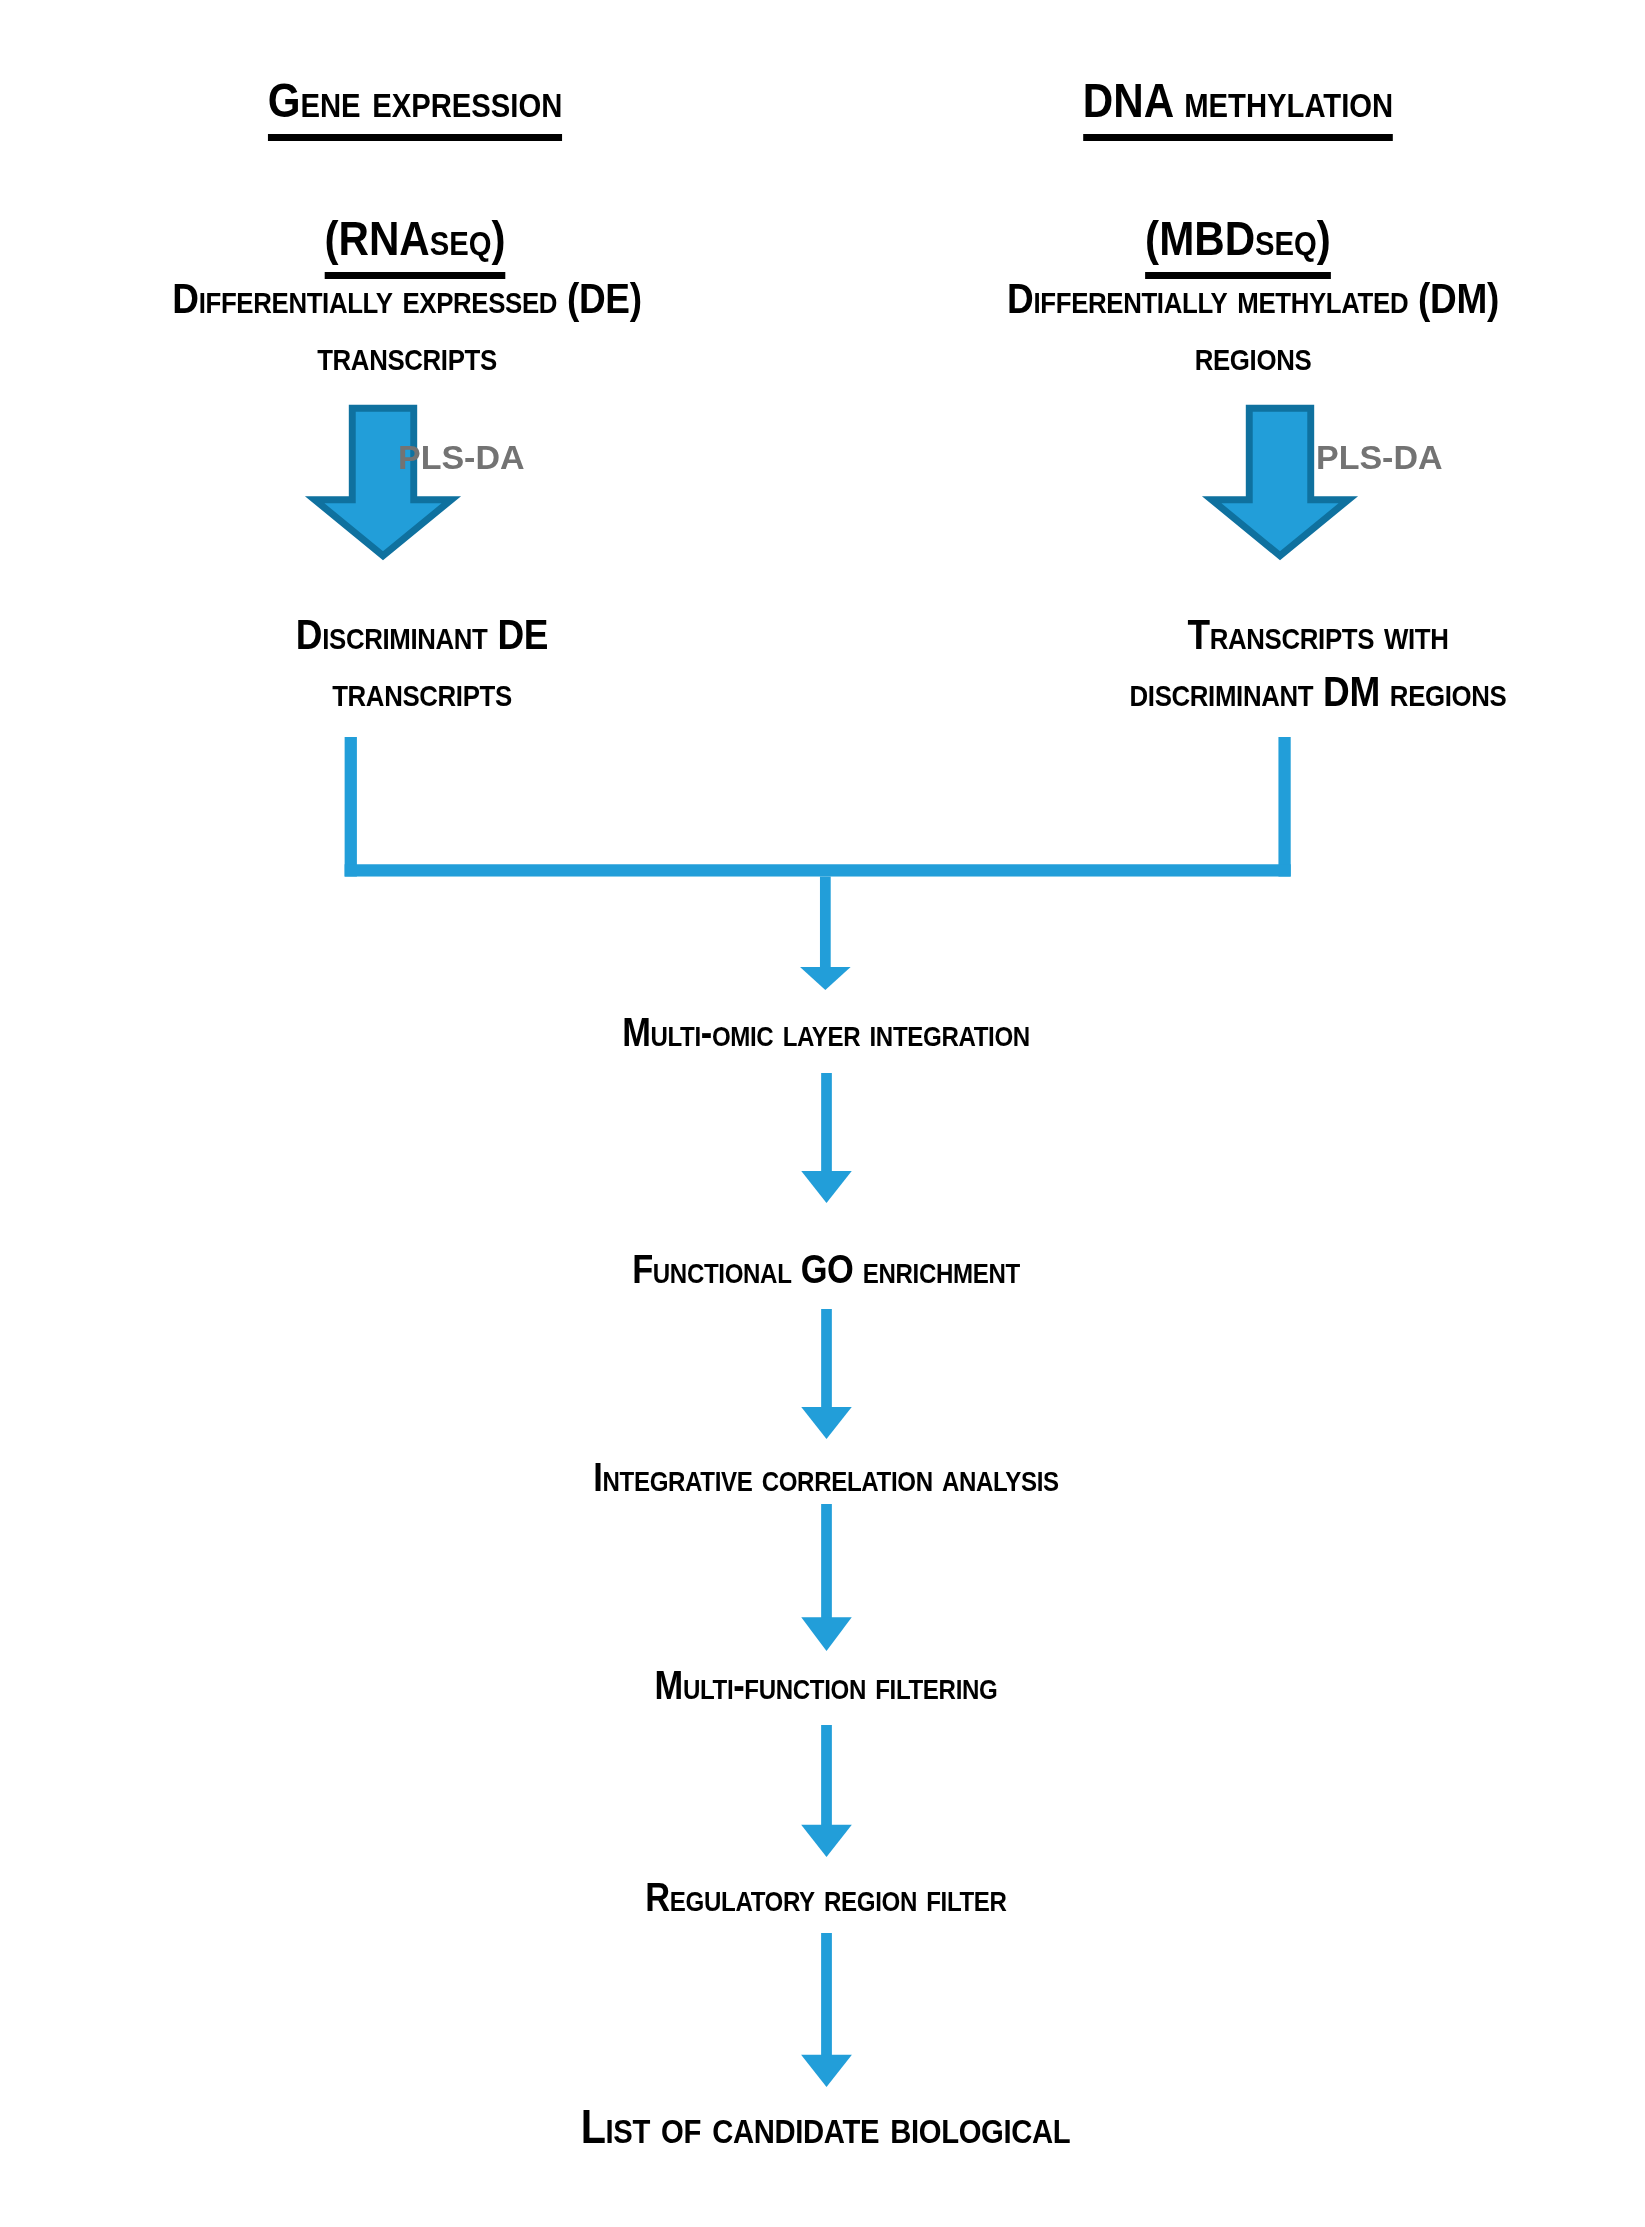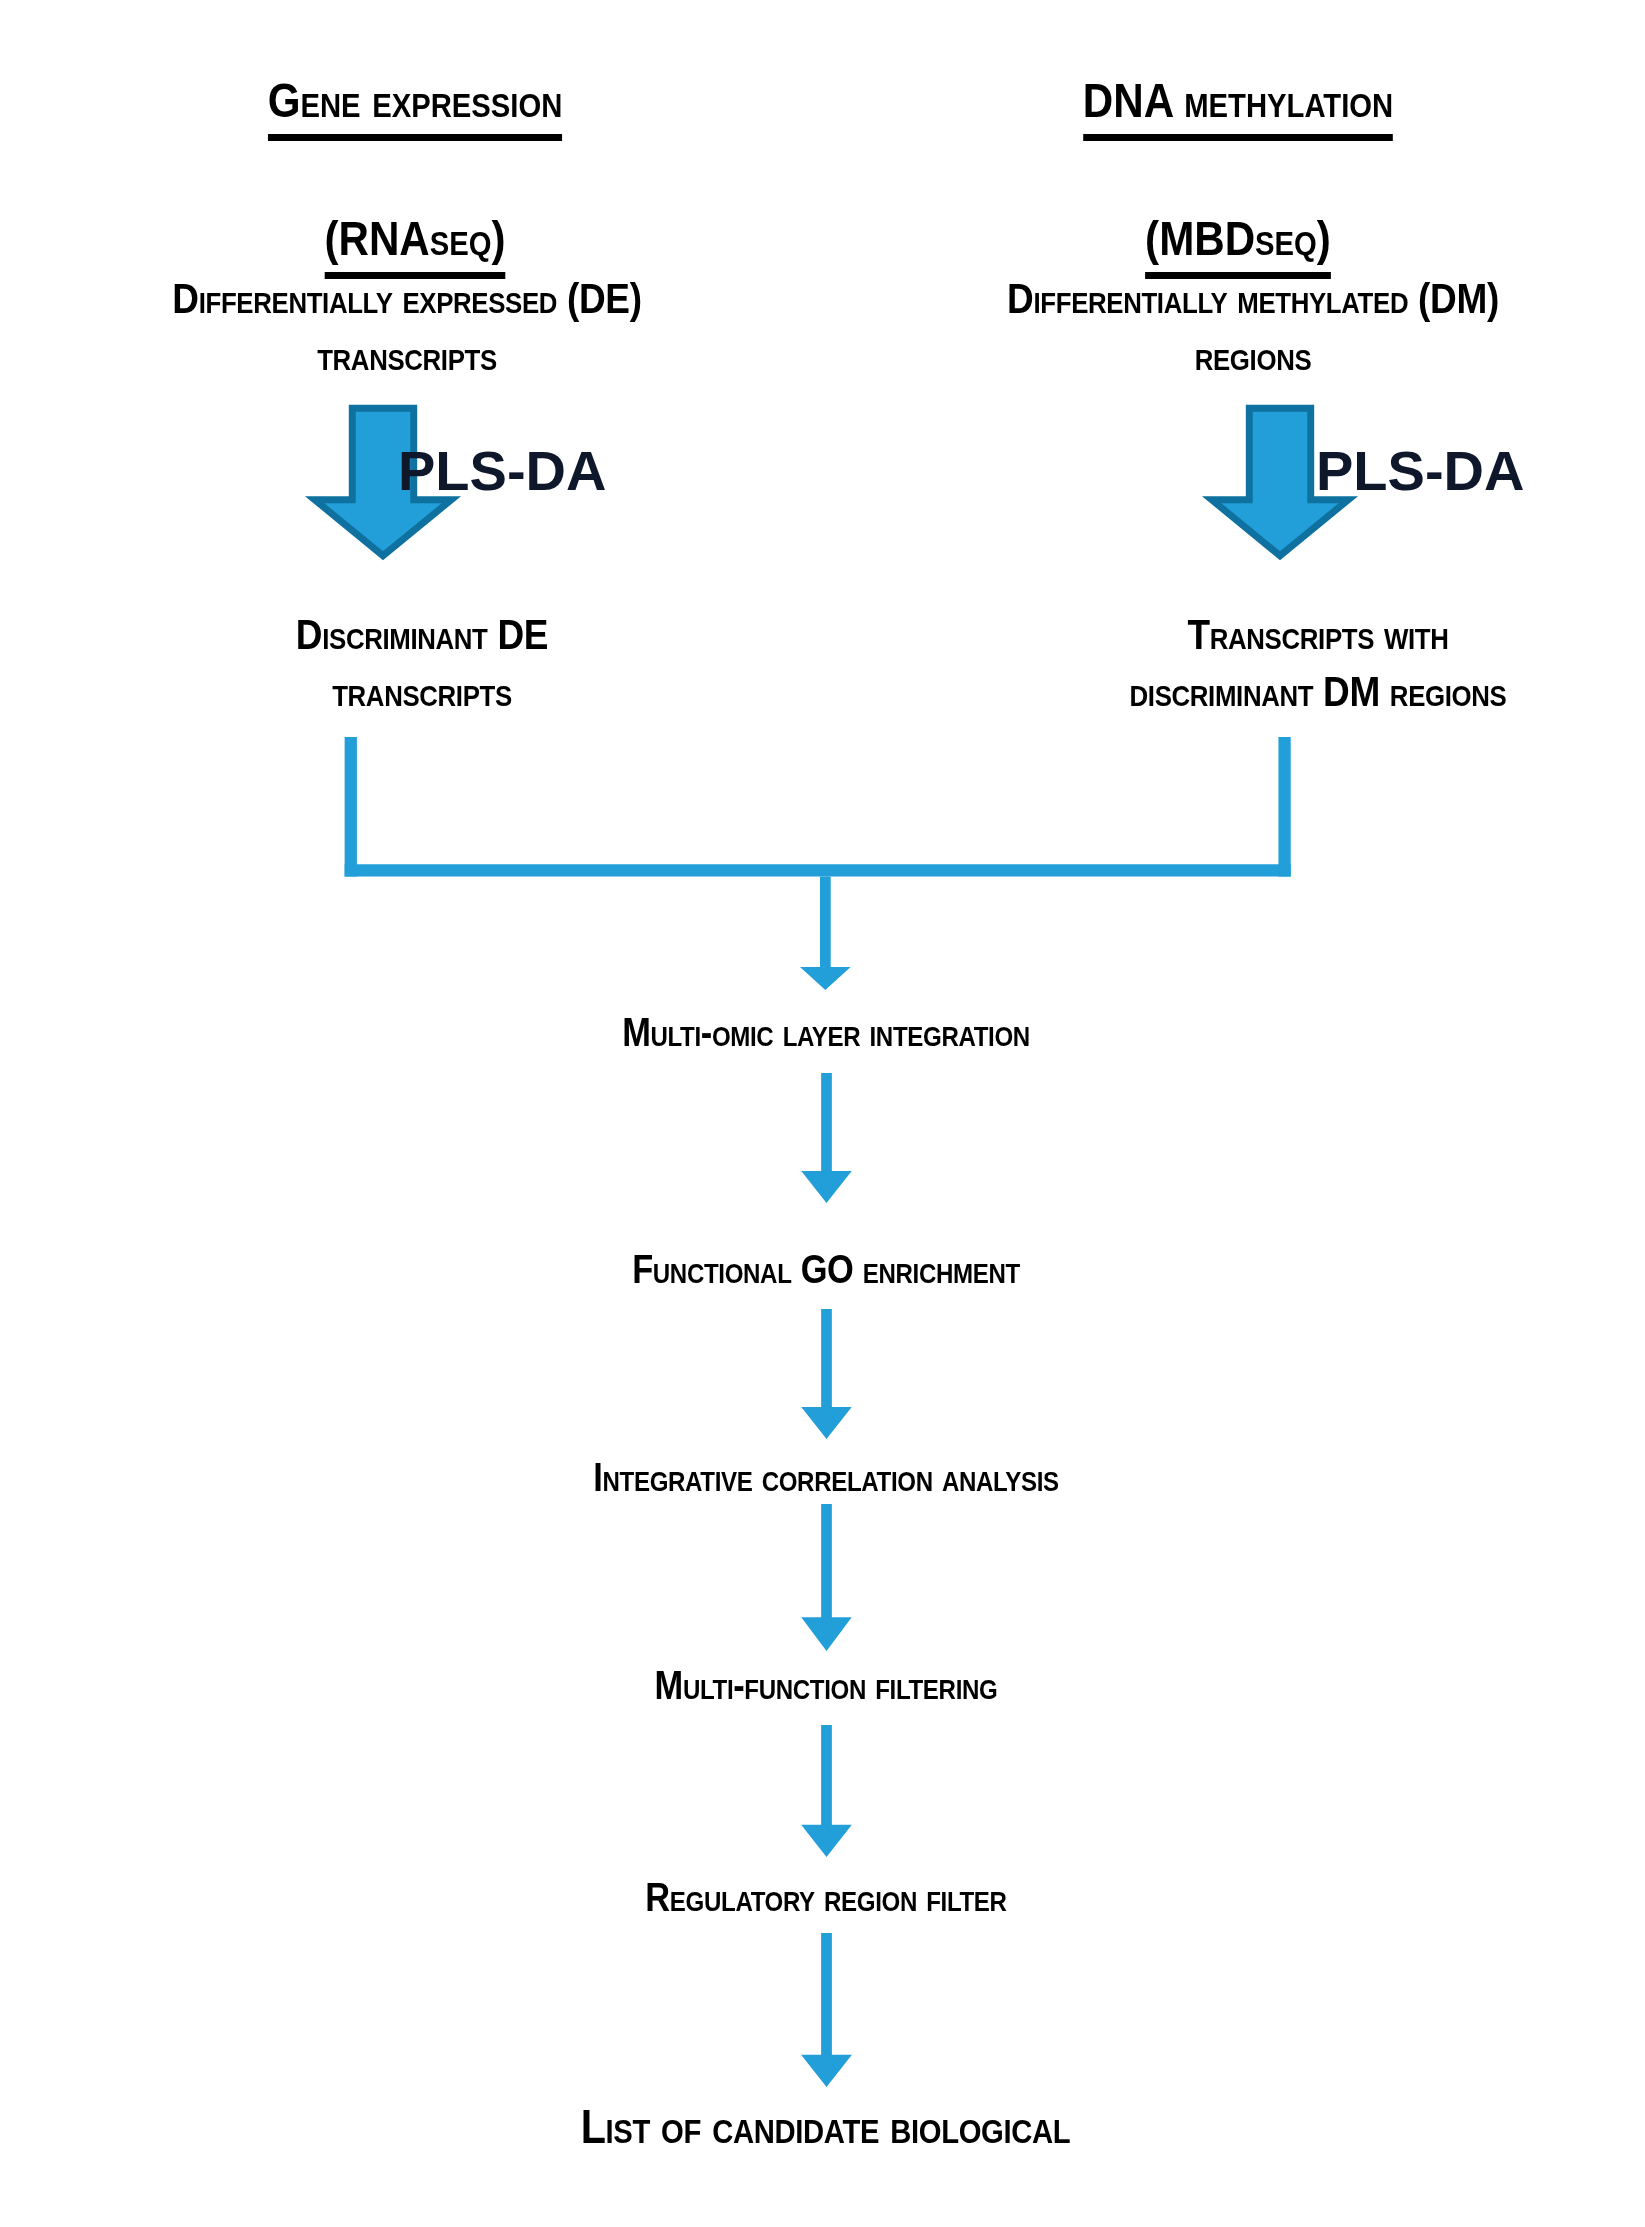--- a/index.html
+++ b/index.html
@@ -44,24 +44,24 @@
     font-size: 43px;
   }
   .node-md {
     font-size: 40px;
   }
   .final {
     font-size: 48px;
   }
   .plain {
     position: absolute;
-    color: #0f172a;
+    color: #737373;
     font-family: "Liberation Sans", sans-serif;
     font-weight: bold;
-    font-size: 56px;
+    font-size: 34px;
     font-variant: normal;
     text-align: left;
     white-space: nowrap;
     transform: none;
     letter-spacing: 0px;
   }
   
   .blue-svg {
     position: absolute;
     overflow: visible;

